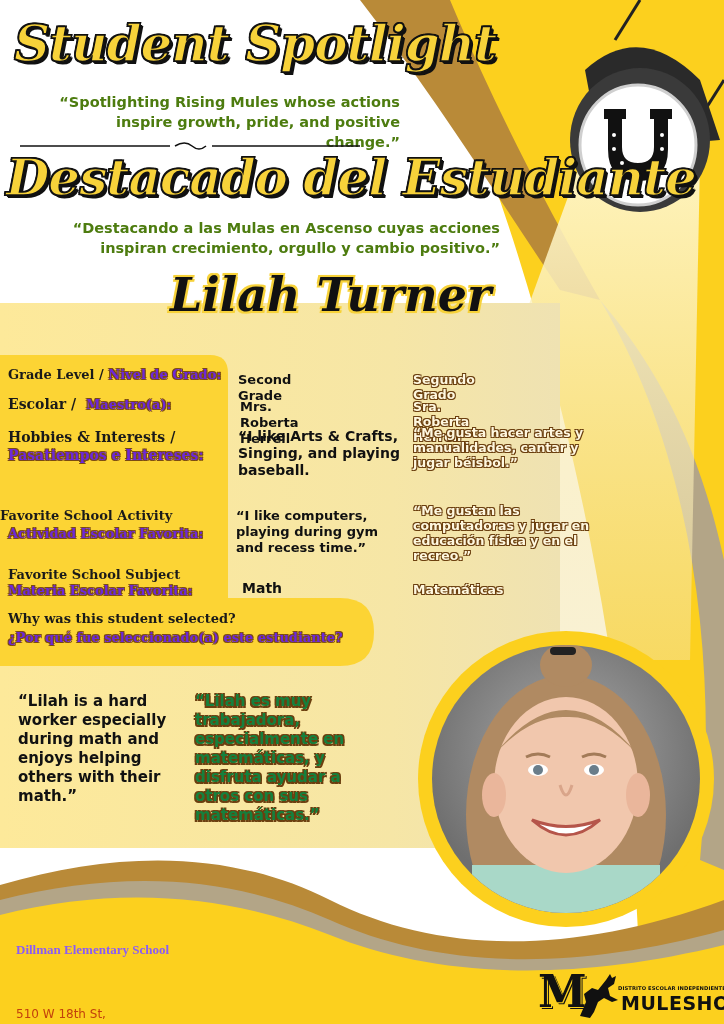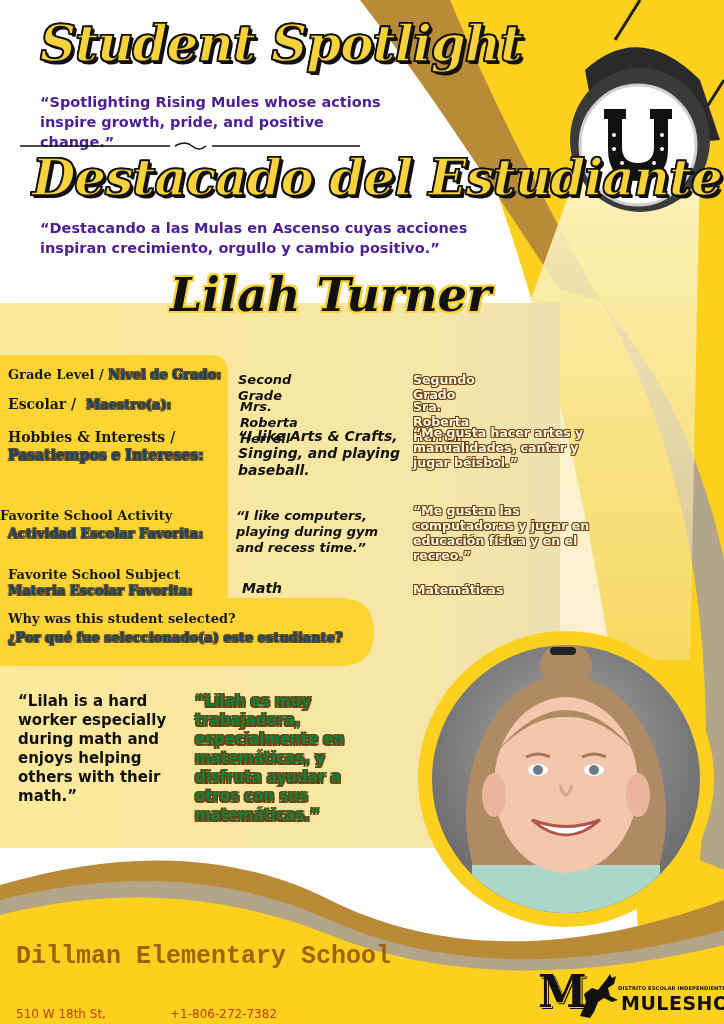--- a/index.html
+++ b/index.html
@@ -11,57 +11,56 @@
     
     .script-title {
       font-family: "DejaVu Serif", serif;
       font-style: italic;
       font-weight: bold;
       color: #f7d23a;
       -webkit-text-stroke: 1.5px #111;
       text-shadow: 2px 2px 0 #111, -1px -1px 0 #111, 1px -1px 0 #111, -1px 1px 0 #111, 3px 3px 0 #111;
       letter-spacing: -1px;
       white-space: nowrap;
-      margin-left: 26px;
     }
     #title-en { left: 14px; top: 14px; font-size: 50px; }
     #title-es { left: 6px; top: 148px; font-size: 50px; }
 
-    .tagline { font-family: "DejaVu Sans", sans-serif; font-weight: bold; color: #4c1d95; font-size: 14.5px; text-align: left; line-height: 20px; }
+    .tagline { font-family: "DejaVu Sans", sans-serif; font-weight: bold; color: #4d7c0f; font-size: 14.5px; text-align: right; line-height: 20px; }
     #tagline-en { left: 40px; top: 92px; width: 360px; }
     #tagline-es { left: 40px; top: 218px; width: 460px; }
 
     #divider { left: 20px; top: 142px; width: 340px; height: 8px; }
 
     #student-name {
       left: 170px; top: 268px; font-size: 46px;
       font-family: "DejaVu Serif", serif; font-style: italic; font-weight: bold;
       color: #111;
       text-shadow: 0 0 3px #f7d23a, 0 0 3px #f7d23a, 2px 2px 0 #f7d23a, -2px -2px 0 #f7d23a, 2px -2px 0 #f7d23a, -2px 2px 0 #f7d23a;
       white-space: nowrap;
     }
 
     
     .lbl-en { font-family: "DejaVu Serif", serif; font-weight: bold; font-size: 13px; color: #1a1a1a; white-space: nowrap; }
-    .lbl-es { font-family: "DejaVu Serif", serif; font-weight: bold; font-size: 13px; color: #0c4a6e;
+    .lbl-es { font-family: "DejaVu Serif", serif; font-weight: bold; font-size: 13px; color: #6d28d9;
       text-shadow: 1px 1px 0 #7a4b12, -1px -1px 0 #7a4b12, 1px -1px 0 #7a4b12, -1px 1px 0 #7a4b12; white-space: nowrap; }
-    .val-en { font-family: "DejaVu Sans", sans-serif; font-weight: bold; font-size: 13px; color: #111; line-height: 16px; font-style: italic; }
+    .val-en { font-family: "DejaVu Sans", sans-serif; font-weight: bold; font-size: 13px; color: #111; line-height: 16px; }
     .val-es { font-family: "DejaVu Sans", sans-serif; font-weight: bold; font-size: 12.5px; color: #fff8e0; line-height: 15px;
       text-shadow: 1px 1px 0 #6b3f0f, -1px -1px 0 #6b3f0f, 1px -1px 0 #6b3f0f, -1px 1px 0 #6b3f0f; }
 
     .quote-en { font-family: "DejaVu Sans", sans-serif; font-weight: bold; font-size: 15px; color: #111; line-height: 19px; }
     .quote-es { font-family: "DejaVu Sans", sans-serif; font-weight: bold; font-size: 15px; color: #15803d; line-height: 19px;
       text-shadow: 1.5px 1.5px 0 #6b3f0f, -1.5px -1.5px 0 #6b3f0f, 1.5px -1.5px 0 #6b3f0f, -1.5px 1.5px 0 #6b3f0f; }
 
     
     #photo-ring { left: 418px; top: 631px; width: 296px; height: 296px; border-radius: 50%; background: #fcd01e; }
     #photo { left: 432px; top: 645px; width: 268px; height: 268px; border-radius: 50%; overflow: hidden; background: radial-gradient(circle at 50% 40%, #a9a9a9, #6f6f6f 70%); }
 
     
-    #school-name { left: 16px; top: 942px; font-family: Liberation Mono, monospace; font-weight: bold; font-size: 25px; color: #a16207; }
+    #school-name { left: 16px; top: 942px; font-family: Liberation Serif, serif; font-weight: bold; font-size: 13px; color: #8b5cf6; }
     .footer-line { font-family: "DejaVu Sans", sans-serif; font-weight: normal; font-size: 12px; color: #c2410c; line-height: 20px; margin-top: 30px; }
     #address { left: 16px; top: 974px; }
     #contact { left: 170px; top: 974px; }
     #district-small { font-family: "DejaVu Sans", sans-serif; font-weight: bold; font-size: 5.2px; color: #111; left: 618px; top: 985px; white-space: nowrap; letter-spacing: 0.1px; }
     #district-big { font-family: "DejaVu Sans", sans-serif; font-weight: bold; font-size: 19px; color: #111; left: 621px; top: 992px; letter-spacing: 0.5px; }
     #district-m { font-family: "DejaVu Serif", serif; font-weight: bold; font-size: 44px; color: #111; left: 538px; top: 966px; text-shadow: 1px 1px 0 #fcd01e, 2px 2px 0 #111; }
   </style>
 </head>
 <body>
 
@@ -188,21 +187,20 @@
     <path d="M100 175 Q 134 205 168 175 Q 134 188 100 175 Z" fill="#fff" stroke="#b5554a" stroke-width="3"></path>
   </svg>
 </div>
 
 <div id="school-name" class="abs layer">Dillman Elementary School</div>
 <div id="address" class="abs layer footer-line">
   <div>510 W 18th St,</div>
   <div>Muleshoe, TX 79347</div>
 </div>
 <div id="contact" class="abs layer footer-line">
-  <div>+1-806-272-7382</div>
 </div>
 
 <div id="district-m" class="abs layer">M</div>
 <svg class="abs layer" style="left:576px;top:972px;width:44px;height:48px" viewBox="0 0 44 48">
   <path d="M4 44 L10 30 L8 22 L16 16 L22 18 L30 8 L34 2 L36 6 L40 4 L38 12 L32 16 L34 24 L42 28 L36 30 L28 26 L22 30 L18 40 L14 46 Z" fill="#111"></path>
 </svg>
 <div id="district-small" class="abs layer">DISTRITO ESCOLAR INDEPENDIENTE DE</div>
 <div id="district-big" class="abs layer">MULESHOE</div>
 
 </body></html>

